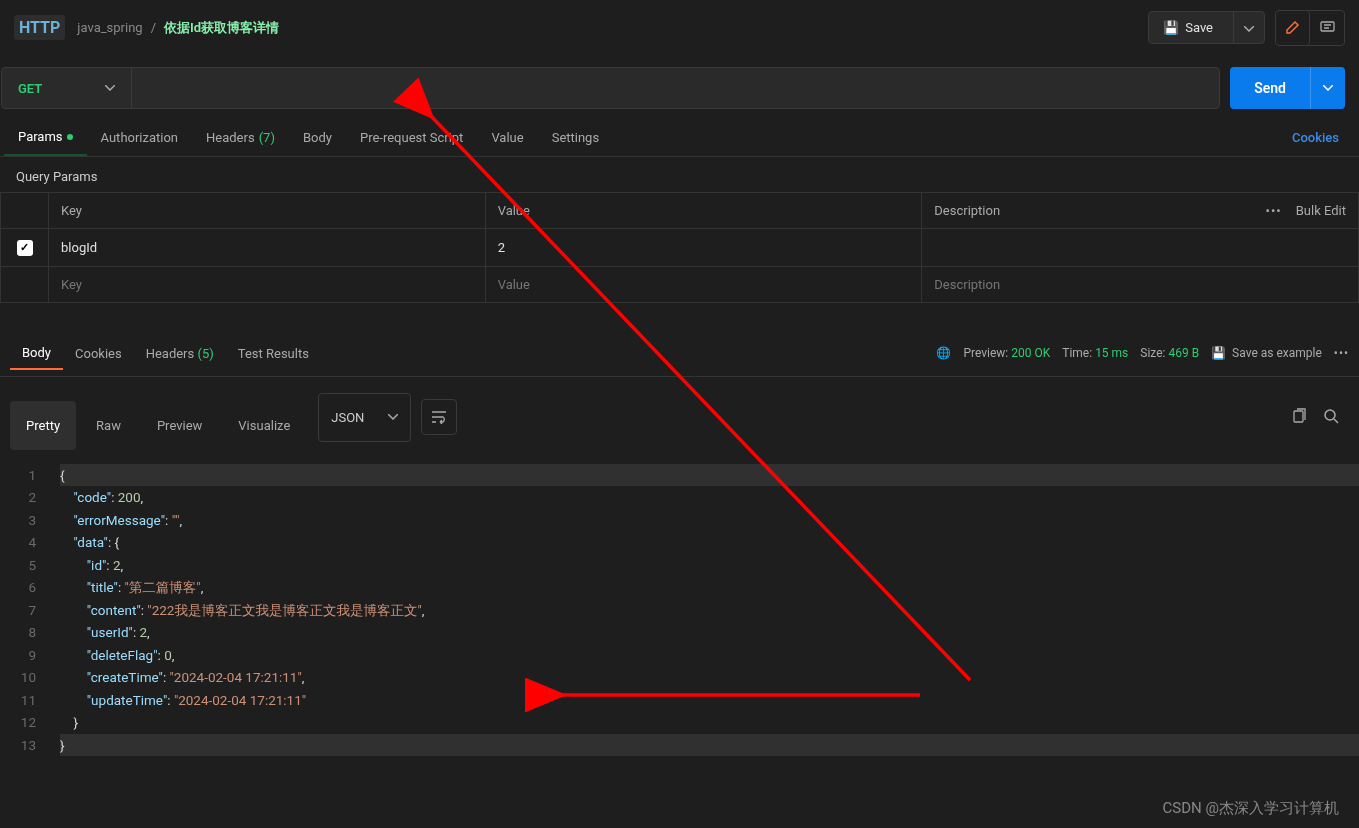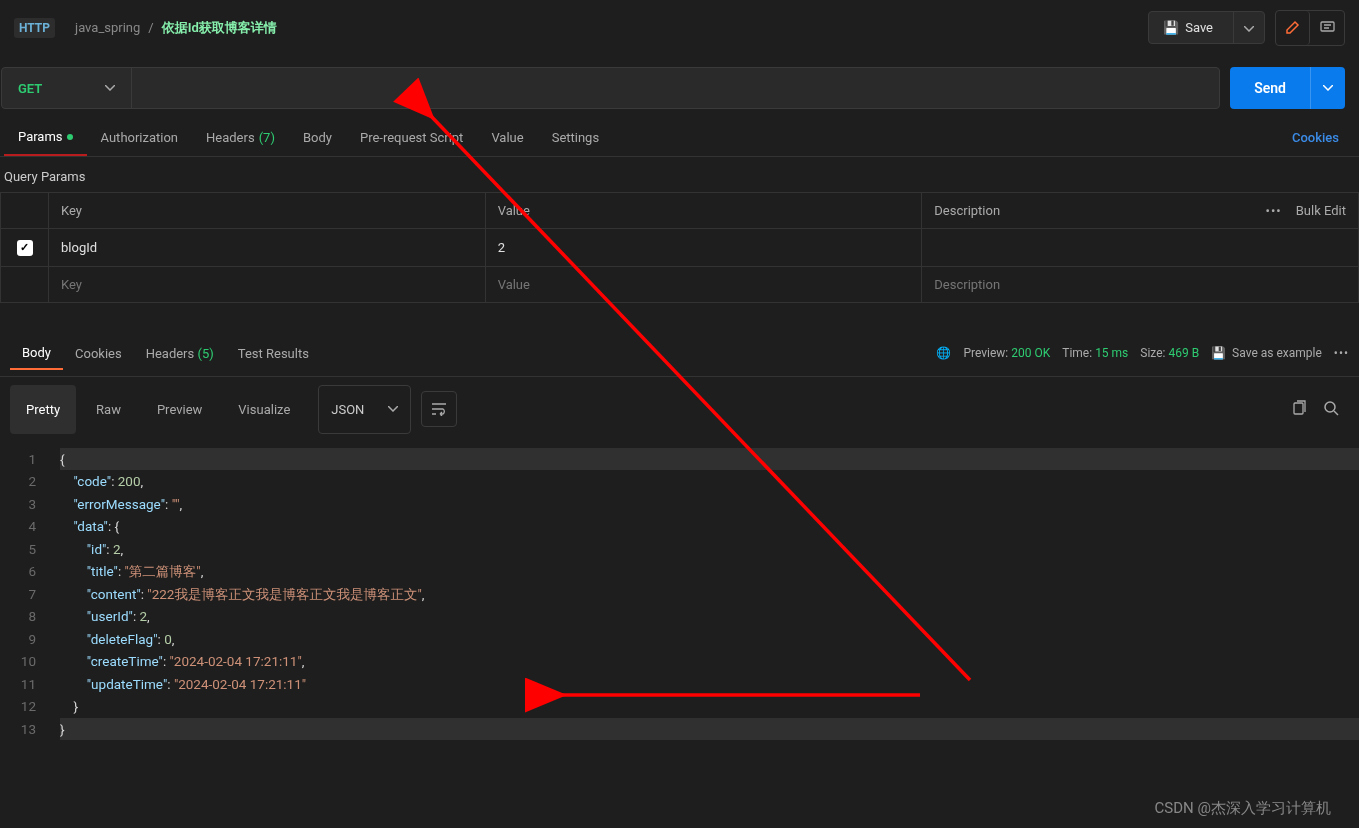--- a/index.html
+++ b/index.html
@@ -1,72 +1,72 @@
 <!DOCTYPE html>
 <html><head>
 <meta charset="utf-8">
 <style>
 * { margin:0; padding:0; box-sizing:border-box; font-family:-apple-system,BlinkMacSystemFont,"Segoe UI",Roboto,sans-serif; }
 body { background:#1e1e1e; color:#e0e0e0; font-size:13px; width:1359px; height:828px; overflow:hidden; position:relative; }
 .titlebar { height:55px; display:flex; align-items:center; padding:0 14px; background:#1e1e1e; }
-.http-icon { background:#2d2d2d; color:#6cb2d8; font-weight:bold; font-size:12px; padding:3px 5px; border-radius:3px; margin-right:20px; }
+.http-icon { background:#2d2d2d; color:#6cb2d8; font-weight:bold; font-size:16px; padding:3px 5px; border-radius:3px; margin-right:12px; }
 .breadcrumb { color:#888; display:flex; align-items:center; gap:8px; }
 .breadcrumb .req-name { color:#86efac; font-weight:600; }
 .top-actions { margin-left:auto; display:flex; gap:10px; align-items:center; }
 .save-btn { display:flex; align-items:center; gap:6px; background:#2a2a2a; border:1px solid #3a3a3a; border-radius:4px; overflow:hidden; }
 .save-btn .main { padding:8px 14px; display:flex; align-items:center; gap:6px; cursor:pointer; }
 .save-btn .caret { padding:8px 10px; border-left:1px solid #3a3a3a; cursor:pointer; }
 .icon-btn { width:34px; height:34px; display:flex; align-items:center; justify-content:center; border:1px solid #3a3a3a; border-radius:4px; cursor:pointer; color:#aaa; }
 .url-row { display:flex; padding:12px 14px 10px 0; gap:10px; align-items:stretch; }
 .method-url { flex:1; display:flex; border:1px solid #3a3a3a; border-radius:4px; background:#2a2a2a; margin-left:1px;}
 .method-select { width:130px; display:flex; align-items:center; padding:0 16px; color:#2ecc71; font-weight:600; border-right:1px solid #3a3a3a; cursor:pointer; justify-content:space-between; }
 .url-input { flex:1; background:transparent; border:none; color:#e0e0e0; padding:0 14px; font-size:14px; outline:none; }
 .send-btn { background:#097bed; color:#fff; display:flex; align-items:center; border-radius:4px; overflow:hidden; }
 .send-btn .main { padding:0 24px; height:36px; display:flex; align-items:center; font-weight:600; font-size:14px; cursor:pointer; }
 .send-btn .caret { padding:0 12px; height:42px; display:flex; align-items:center; border-left:1px solid rgba(255,255,255,.2); cursor:pointer; }
 .req-tabs { display:flex; align-items:center; padding:0 4px; border-bottom:1px solid #333; }
 .req-tabs .tab { padding:10px 14px; color:#aaa; cursor:pointer; display:flex; align-items:center; gap:4px; }
-.req-tabs .tab.active { color:#fff; border-bottom:2px solid #b91c1c; }
+.req-tabs .tab.active { color:#fff; border-bottom:2px solid #14532d; }
 .req-tabs .dot { width:6px; height:6px; border-radius:50%; background:#2ecc71; }
 .req-tabs .count { color:#2ecc71; }
 .cookies-link { margin-left:auto; color:#3b8ce8; padding:10px 16px; cursor:pointer; font-weight:500; }
-.section-title { padding:12px 14px 8px 4px; color:#ccc; font-size:13px; }
+.section-title { padding:12px 14px 8px 16px; color:#ccc; font-size:13px; }
 .params-table { width:100%; border-collapse:collapse; }
 .params-table th, .params-table td { border:1px solid #333; padding:10px 12px; text-align:left; color:#aaa; font-weight:normal;margin-left:12px; }
 .params-table .check-cell { width:48px; text-align:center; }
 .params-table .row-active td { color:#e0e0e0; }
 .params-table input { background:transparent; border:none; color:#777; width:100%; outline:none; font-size:13px; }
 .checkbox { width:16px; height:16px; border-radius:3px; background:#fff; display:inline-flex; align-items:center; justify-content:center; color:#000; font-weight:bold; cursor:pointer; font-size:11px;}
 .header-extra { display:flex; align-items:center; gap:14px; color:#aaa; }
 .dots { letter-spacing:1px; cursor:pointer; }
 .bulk { cursor:pointer; }
 .resp-section { margin-top:28px; }
 .resp-tabs { display:flex; align-items:center; padding:6px 10px; border-bottom:1px solid #333; }
 .resp-tabs .tab { padding:8px 12px; color:#aaa; cursor:pointer; }
 .resp-tabs .tab.active { color:#fff; border-bottom:2px solid #ff6c37; }
 .resp-tabs .count { color:#2ecc71; }
 .resp-meta { margin-left:auto; display:flex; align-items:center; gap:12px; color:#aaa; font-size:12px; }
 .resp-meta .val { color:#2ecc71; }
 .resp-meta .save-ex { display:flex; align-items:center; gap:6px; cursor:pointer; }
 .viewer-row { display:flex; align-items:center; padding:8px 10px; gap:4px; background:#1e1e1e; }
-.viewer-row .vtab { padding:17px 16px; color:#aaa; cursor:pointer; border-radius:4px; }
+.viewer-row .vtab { padding:17px 16px; color:#aaa; cursor:pointer; border-radius:4px;margin-top:16px; }
 .viewer-row .vtab.active { background:#2f2f2f; color:#fff; }
 .format-sel { margin-left:8px; padding:16px 12px; border:1px solid #3a3a3a; border-radius:4px; color:#ccc; display:flex; align-items:center; gap:24px; cursor:pointer; }
 .wrap-btn { width:36px; height:36px; margin-left:6px; display:flex; align-items:center; justify-content:center; border:1px solid #3a3a3a; border-radius:4px; color:#aaa; cursor:pointer; }
 .viewer-right { margin-left:auto; display:flex; gap:16px; padding-right:10px; }
 .viewer-right .ic { cursor:pointer; color:#aaa; }
 .code-area { display:flex; font-family:Consolas,Monaco,monospace; font-size:13.5px; line-height:22.5px; background:#1e1e1e; }
 .gutter { width:46px; text-align:right; padding:6px 10px 6px 0; color:#6a6a6a; user-select:none; border-right:0px solid #333; }
 .code-body { padding:6px 0 6px 14px; white-space:pre; color:#d4d4d4; flex:1; position:relative; }
 .tk-key { color:#9cdcfe; }
 .tk-str { color:#ce9178; }
 .tk-num { color:#b5cea8; }
 .line.hl { background:#303030; width:100%; display:inline-block; }
 svg.arrows { position:absolute; left:0; top:0; pointer-events:none; }
-.watermark { position:absolute; right:28px; bottom:10px; color:#aaa; font-size:15px; opacity:.75; }
+.watermark { position:absolute; right:20px; bottom:10px; color:#aaa; font-size:15px; opacity:.75; }
 </style>
 </head>
 <body>
 
 <div class="titlebar">
   <span class="http-icon">HTTP</span>
   <div class="breadcrumb">
     <span>java_spring</span>
     <span>/</span>
     <span class="req-name">依据Id获取博客详情</span>

